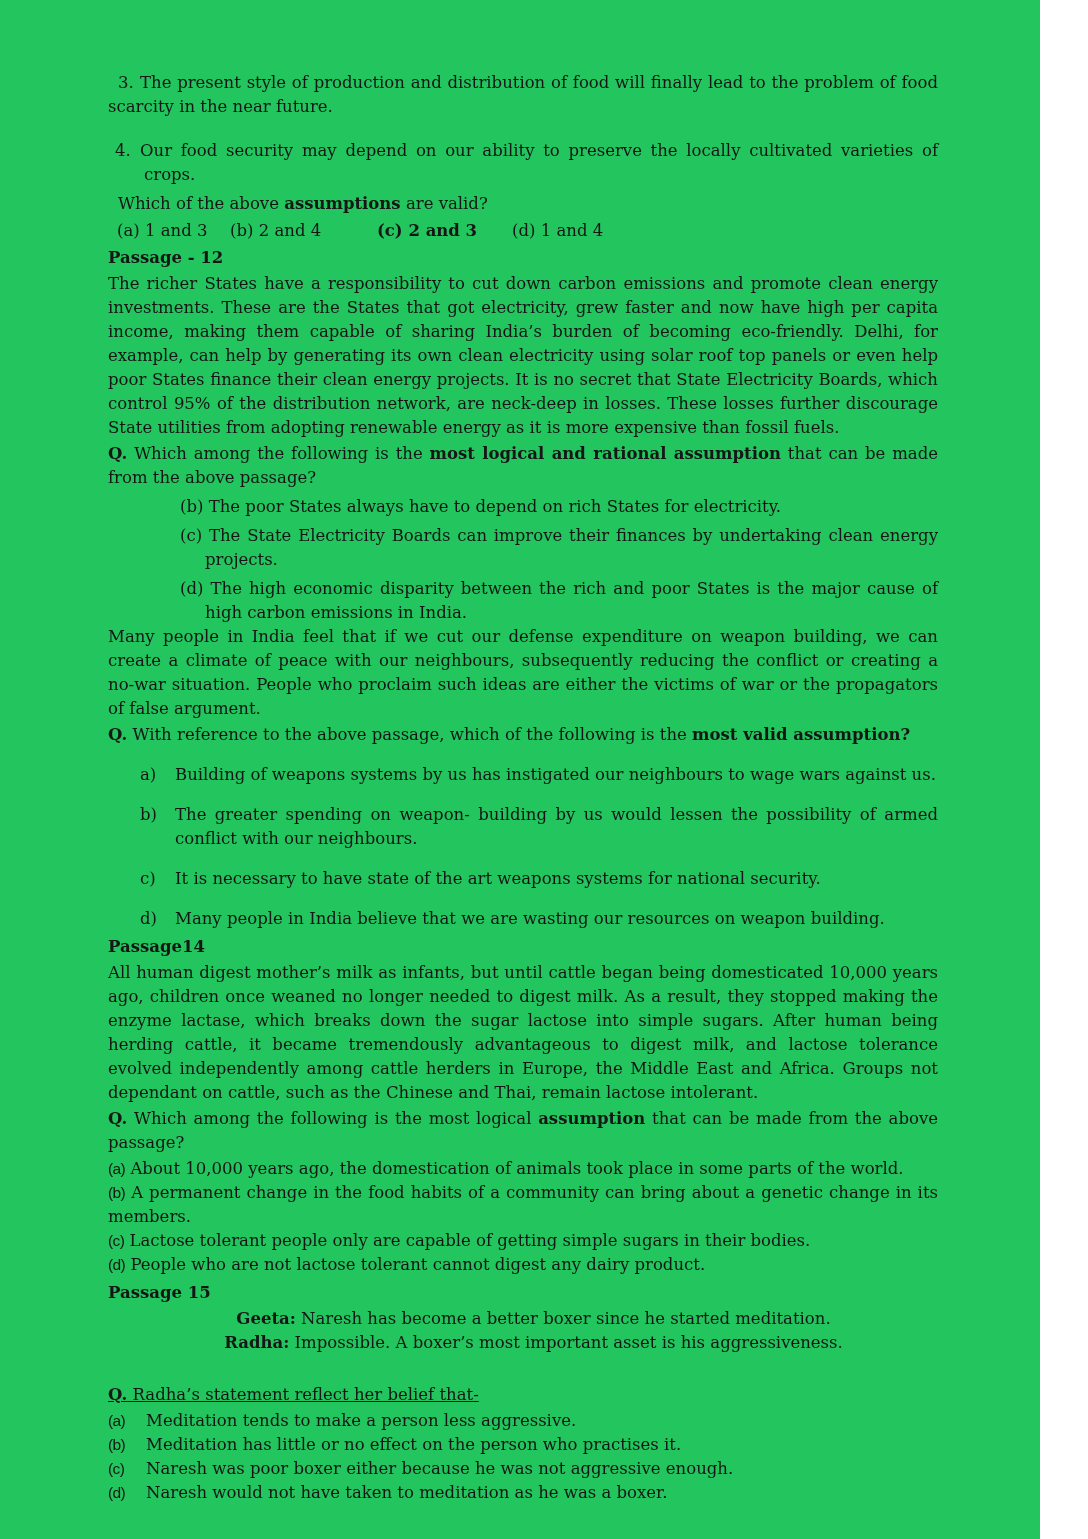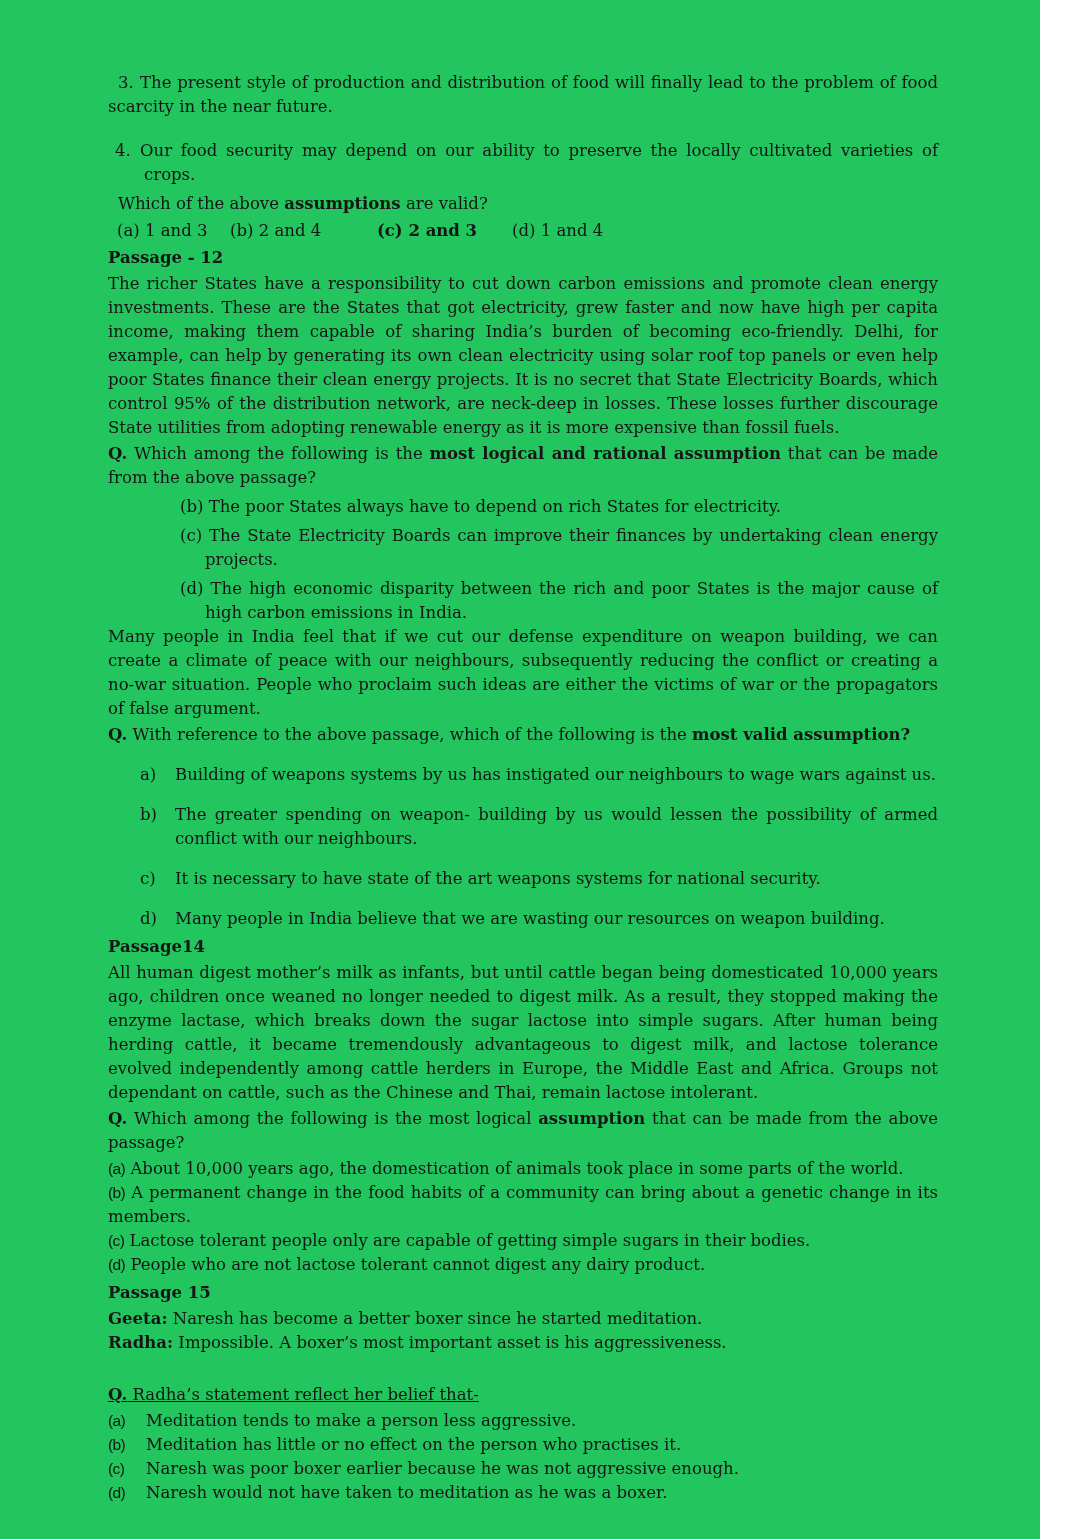--- a/index.html
+++ b/index.html
@@ -46,21 +46,21 @@
   .lbl-cond {
     font-family: "Liberation Sans", sans-serif;
     font-size: 15.5px;
     letter-spacing: -0.6px;
   }
 
   
   .p15opt { margin: 0; text-align: left; }
   .p15opt .olbl { display: inline-block; width: 38px; }
 
-  .dialog-line { text-align: left; }
+  .dialog-line { text-align: center; margin-left: 21px; }
   .final-q { margin-top: 28px; margin-bottom: 2px; text-align: left; text-decoration: underline; }
 </style>
 </head>
 <body>
 
 <div class="page">
 
   <p class="item3"><span class="inum">3.</span><span>The present style of production and distribution of food will finally lead to the problem of food scarcity in the near future.</span></p>
   <p class="item4"><span class="inum">4.</span><span>Our food security may depend on our ability to preserve the locally cultivated varieties of crops.</span></p>
 
@@ -88,16 +88,16 @@
   <p class="p14opt"><span class="lbl-cond">(b)</span> <span>A permanent change in the food habits of a community can bring about a genetic change in its members.</span></p>
   <p class="p14opt"><span class="lbl-cond">(c)</span> <span>Lactose tolerant people only are capable of getting simple sugars in their bodies.</span></p>
   <p class="p14opt"><span class="lbl-cond">(d)</span> <span>People who are not lactose tolerant cannot digest any dairy product.</span></p>
 
   <p class="heading" style="margin-top:4px;">Passage 15</p>
   <p class="dialog-line"><b>Geeta:</b> <span>Naresh has become a better boxer since he started meditation.</span></p>
   <p class="dialog-line"><b>Radha:</b> <span>Impossible. A boxer’s most important asset is his aggressiveness.</span></p>
   <p class="final-q"><b>Q.</b><span> Radha’s statement reflect her belief that-</span></p>
   <p class="p15opt"><span class="olbl lbl-cond">(a)</span><span>Meditation tends to make a person less aggressive.</span></p>
   <p class="p15opt"><span class="olbl lbl-cond">(b)</span><span>Meditation has little or no effect on the person who practises it.</span></p>
-  <p class="p15opt"><span class="olbl lbl-cond">(c)</span><span>Naresh was poor boxer earlier because he was not aggressive enough.</span></p>
+  <p class="p15opt"><span class="olbl lbl-cond">(c)</span><span>Naresh was poor boxer either because he was not aggressive enough.</span></p>
   <p class="p15opt"><span class="olbl lbl-cond">(d)</span><span>Naresh would not have taken to meditation as he was a boxer.</span></p>
 
 </div>
 
 </body></html>

